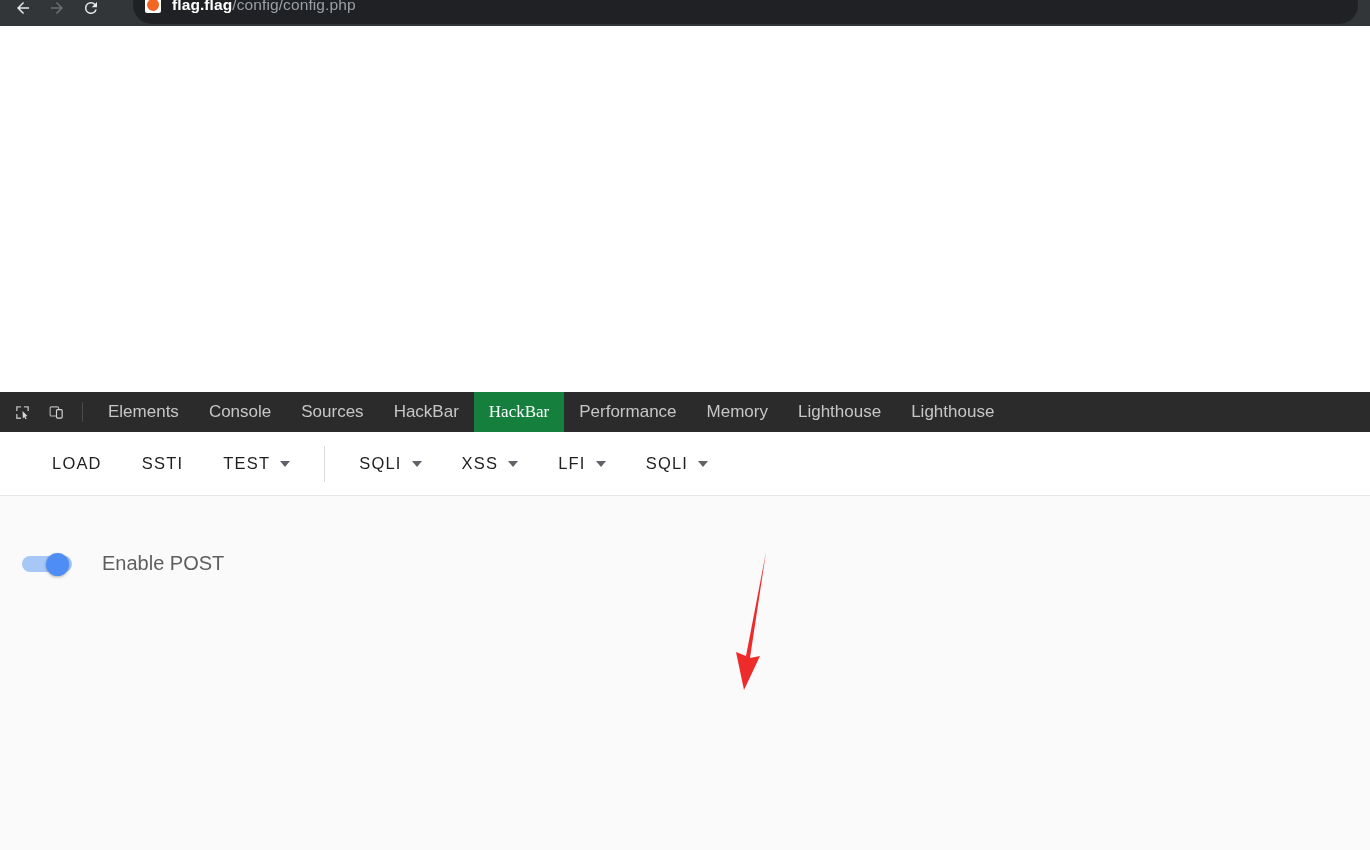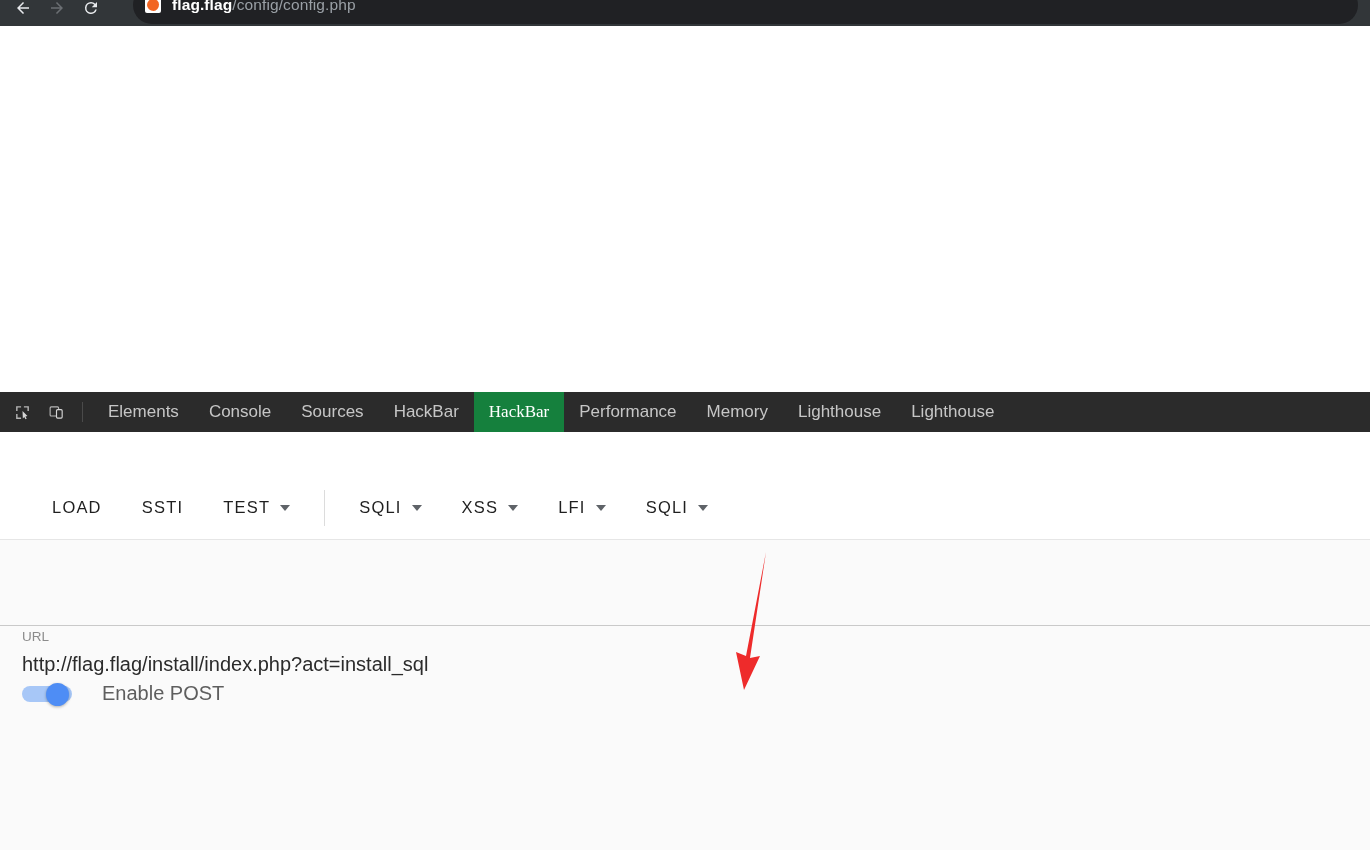--- a/index.html
+++ b/index.html
@@ -147,21 +147,20 @@
 
   .hb-toolbar {
     position: relative;
     height: 64px;
     background: #ffffff;
     display: flex;
     align-items: center;
     padding-left: 32px;
     box-sizing: border-box;
     border-bottom: 1px solid #e6e6e6;
-    margin-top: 44px;
   }
   .hb-btn {
     display: flex;
     align-items: center;
     gap: 10px;
     padding: 0 20px;
     height: 40px;
     font-size: 16.5px;
     letter-spacing: 1.2px;
     color: #1f1f1f;
@@ -350,24 +349,20 @@
         <span class="caret"></span>
       </button>
       <button class="hb-btn">
         <span>SQLI</span>
         <span class="caret"></span>
       </button>
     </div>
 
     <div class="hb-body">
 
-      <div class="url-row">
-        <span class="field-label" style="left:22px; top:89px;">URL</span>
-        <span class="field-value" style="left:22px; top:113px;">http://flag.flag/install/index.php?act=install_sql</span>
-      </div>
 
       <div class="post-row">
         <div class="toggle-wrap">
           <span class="toggle">
             <span class="track"></span>
             <span class="knob"></span>
           </span>
           <span class="toggle-label">Enable POST</span>
         </div>
       </div>

